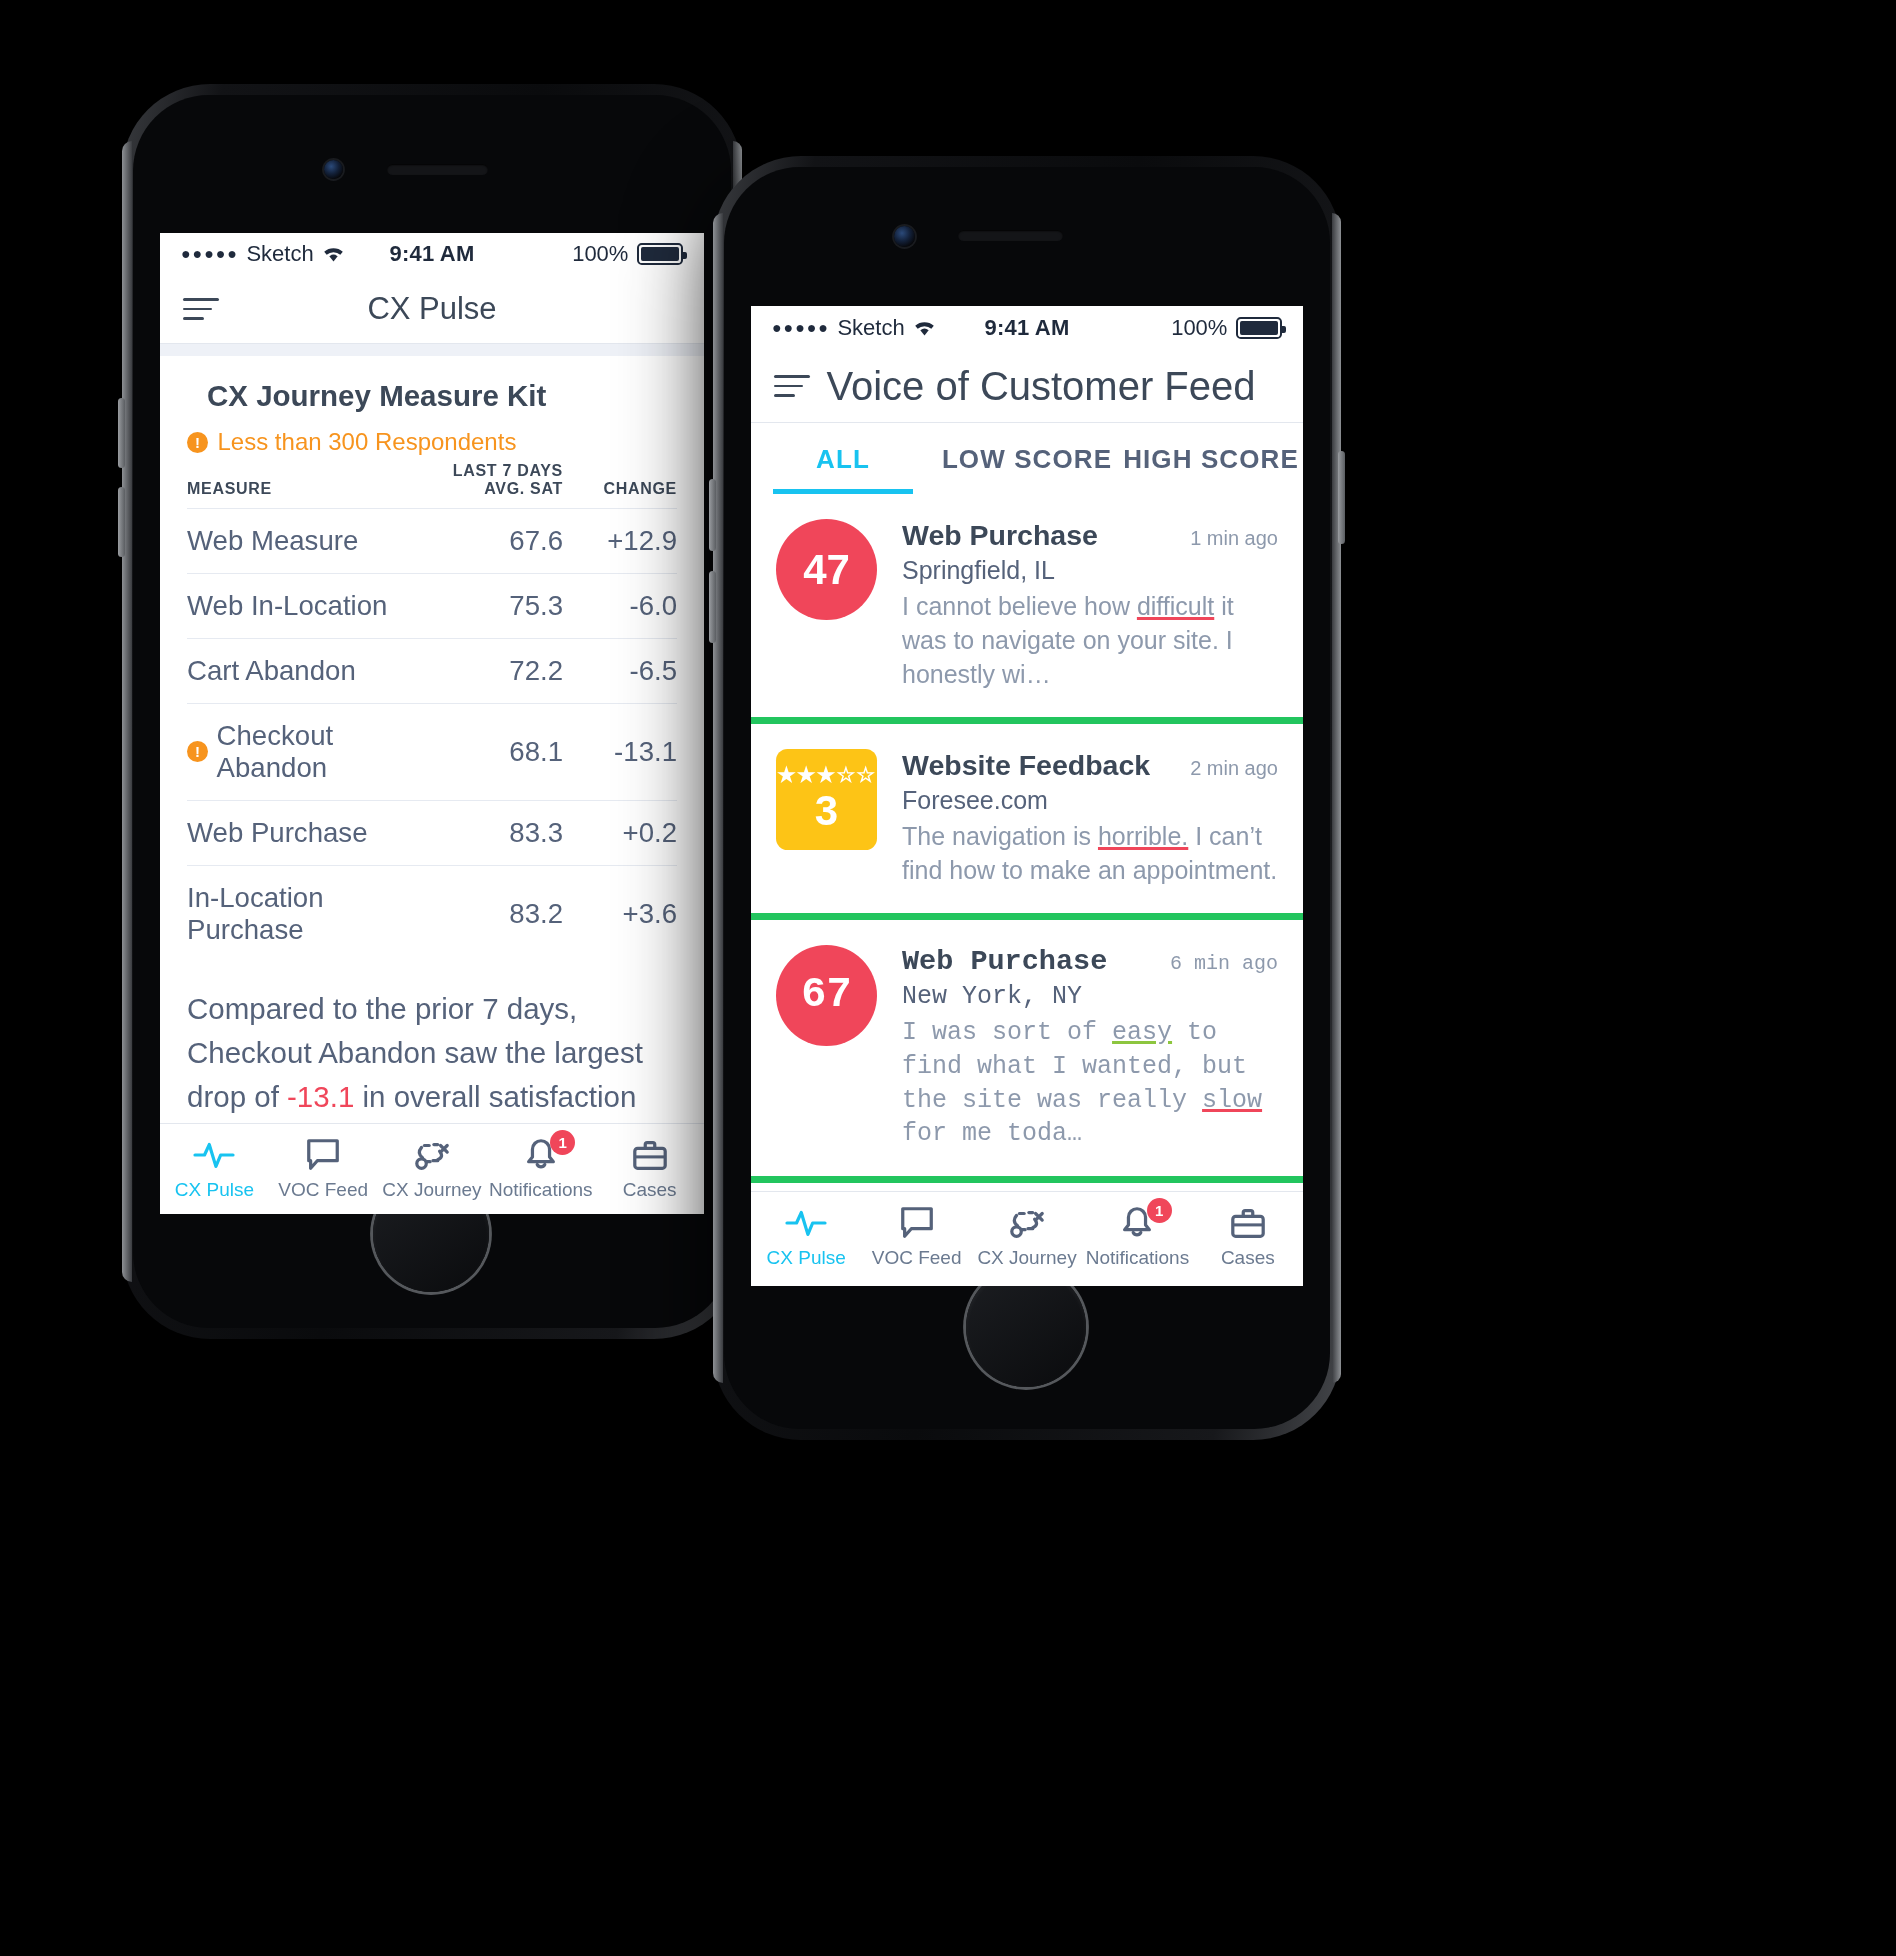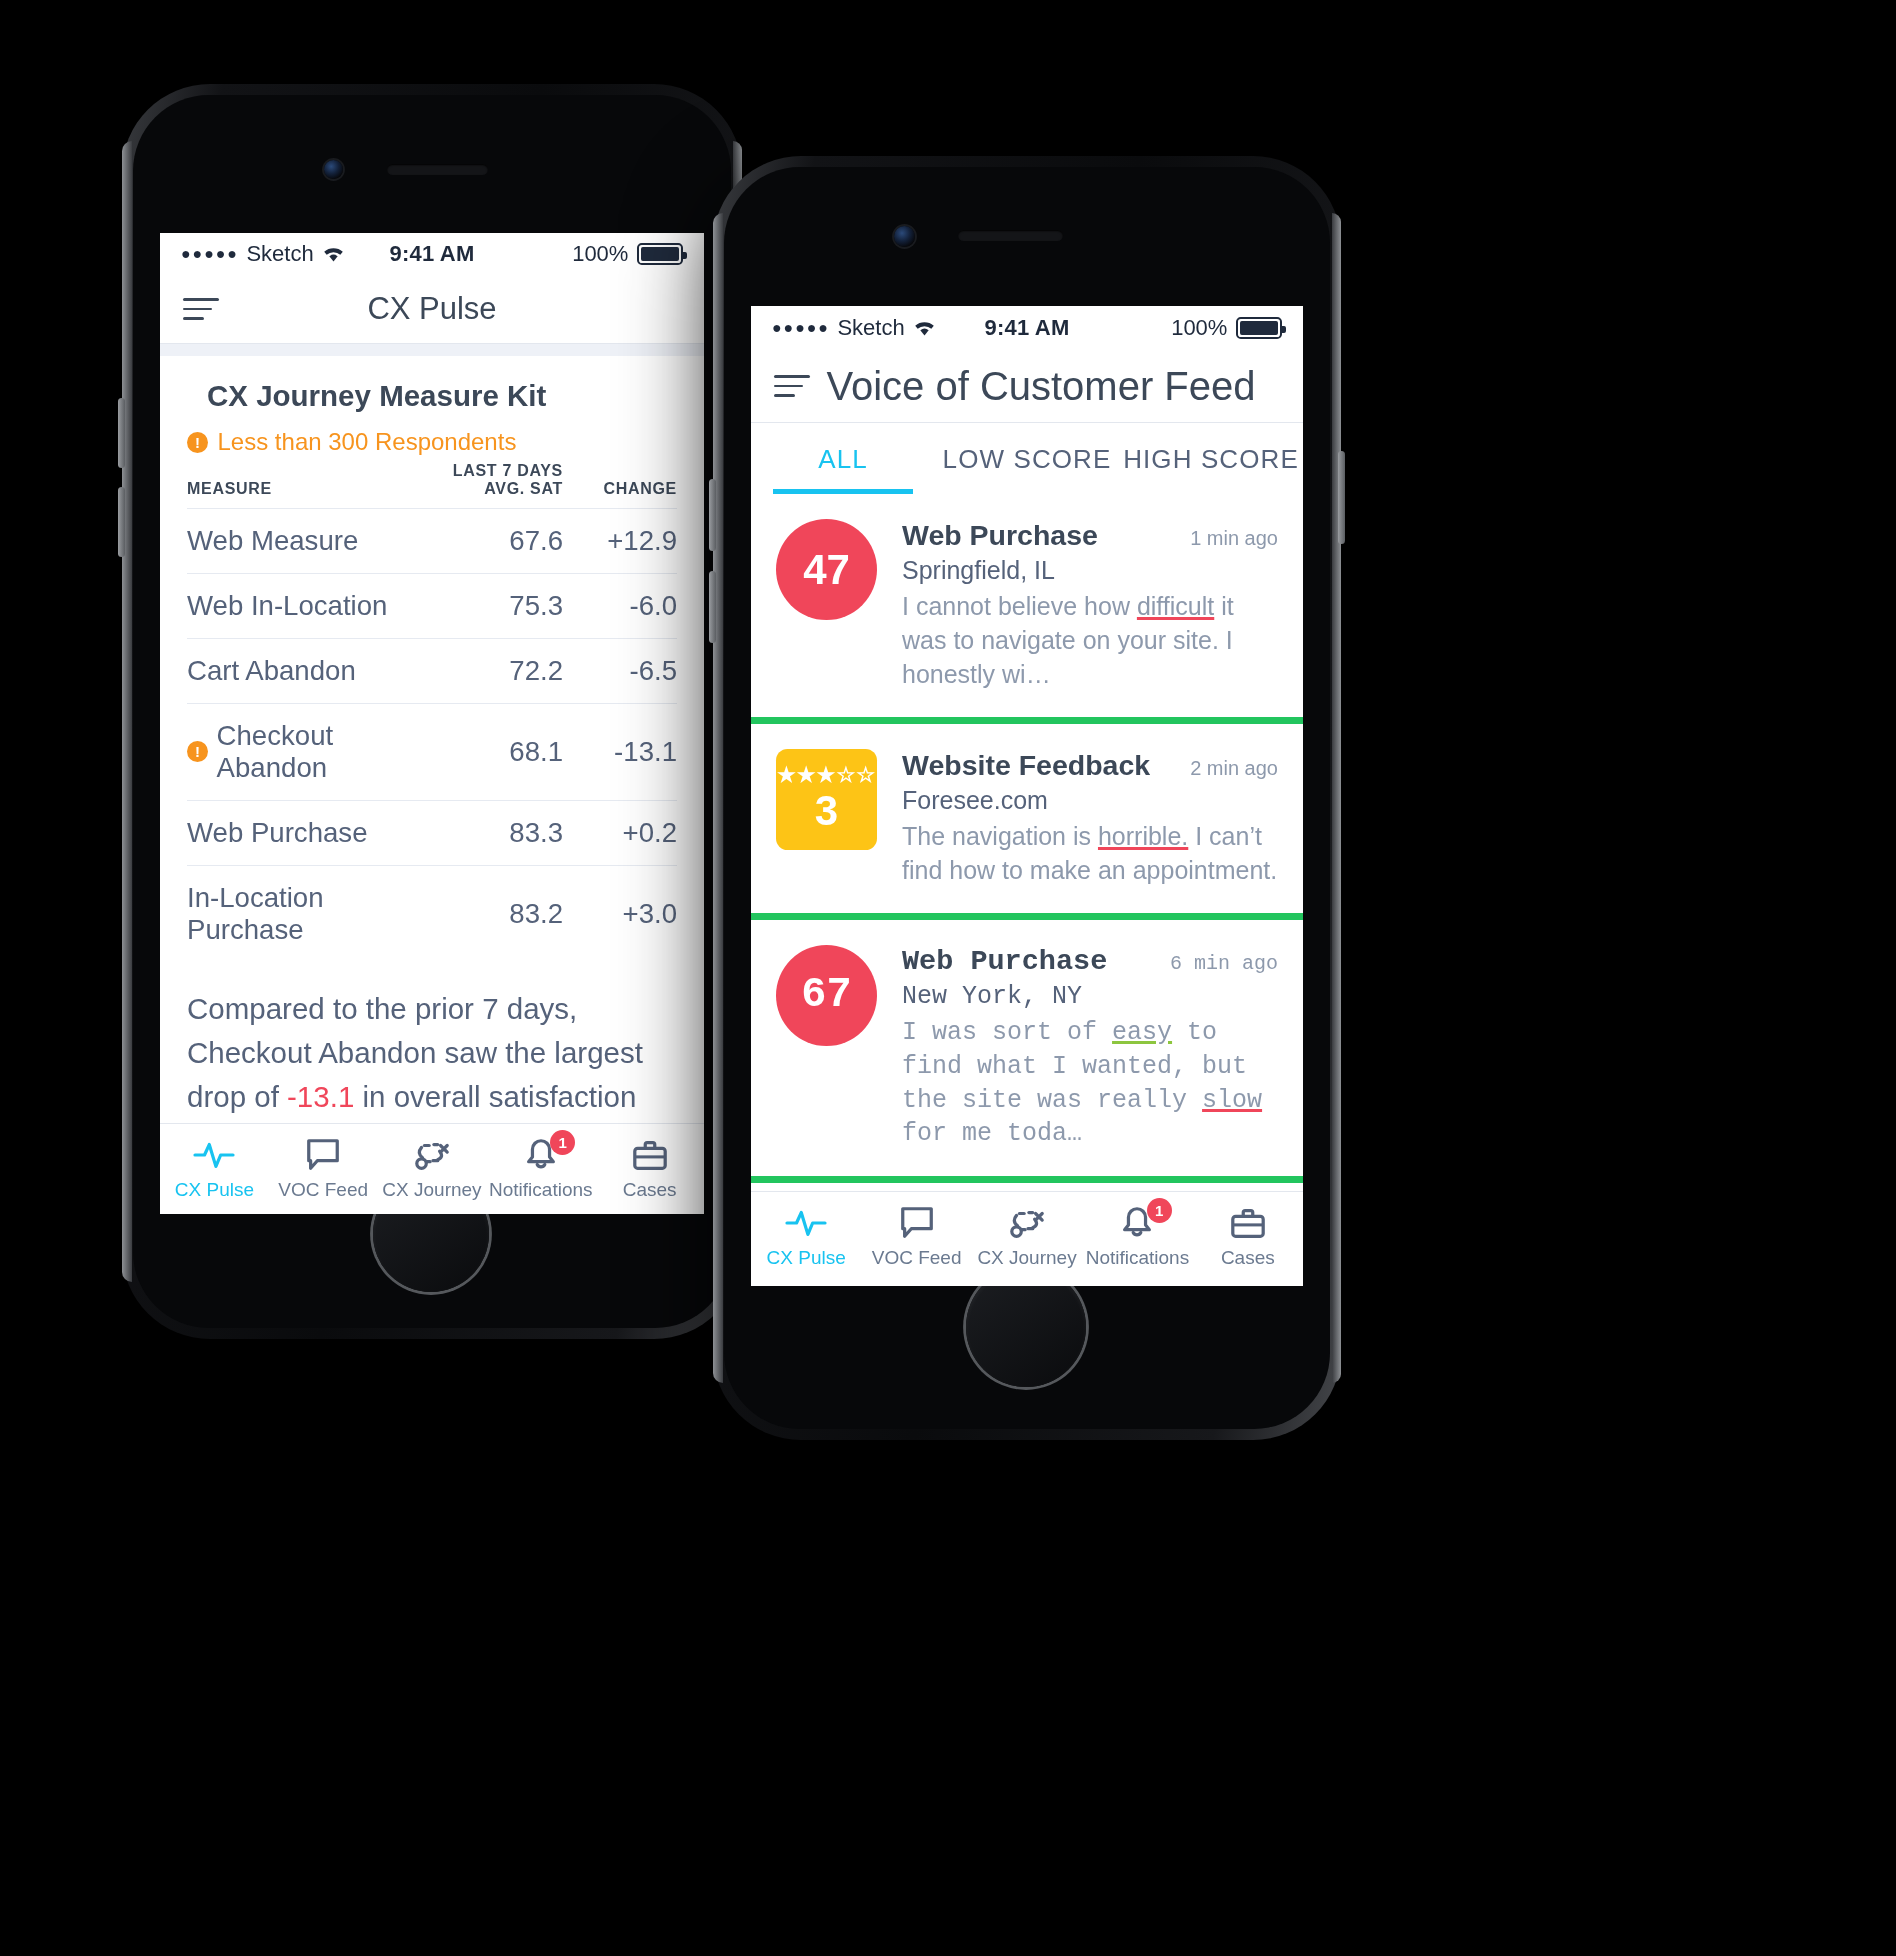--- a/index.html
+++ b/index.html
@@ -277,21 +277,21 @@
     <td class="c-change pos">+0.2</td>
               </tr>
               <tr>
     <td>
       <span class="m-name">
 
         <span>In-Location Purchase</span>
       </span>
     </td>
     <td class="c-sat">83.2</td>
-    <td class="c-change pos">+3.0</td>
+    <td class="c-change pos">+3.6</td>
               </tr>
             </tbody>
         </table>
 
         <p class="summary" style="font-size:29.5px; margin-top:25px; padding-bottom:27px;">
           <span>Compared to the prior 7 days, Checkout Abandon saw the largest drop of </span><span class="neg">-13.1</span><span> in overall satisfaction score.</span>
         </p>
       </div>
 
       <div style="height:1px; background:#e6eaf1;"></div>
@@ -395,21 +395,21 @@
       <div class="navbar" style="height:72px;">
         <div class="hamburger" style="left:23px;">
           <i></i>
             <i></i>
             <i></i>
         </div>
         <div class="nav-title" style="font-size:40px;padding-left:28px;">Voice of Customer Feed</div>
       </div>
       <div class="navbar-sep"></div>
 
-      <div class="seg" style="height:72px; padding-top:21px;">
+      <div class="seg" style="height:72px; padding-top:21px;font-weight:bold;">
           <div class="seg-item active">ALL</div>
           <div class="seg-item">LOW SCORE</div>
           <div class="seg-item">HIGH SCORE</div>
         </div>
 
       <div style="position:absolute; left:0; right:0; top:188px; bottom:95px; overflow:hidden;">
           <div class="feed-item" style="padding: 25px;">
             <div class="score" style="background:#f0465a;">
         <span>47</span>
             </div>

